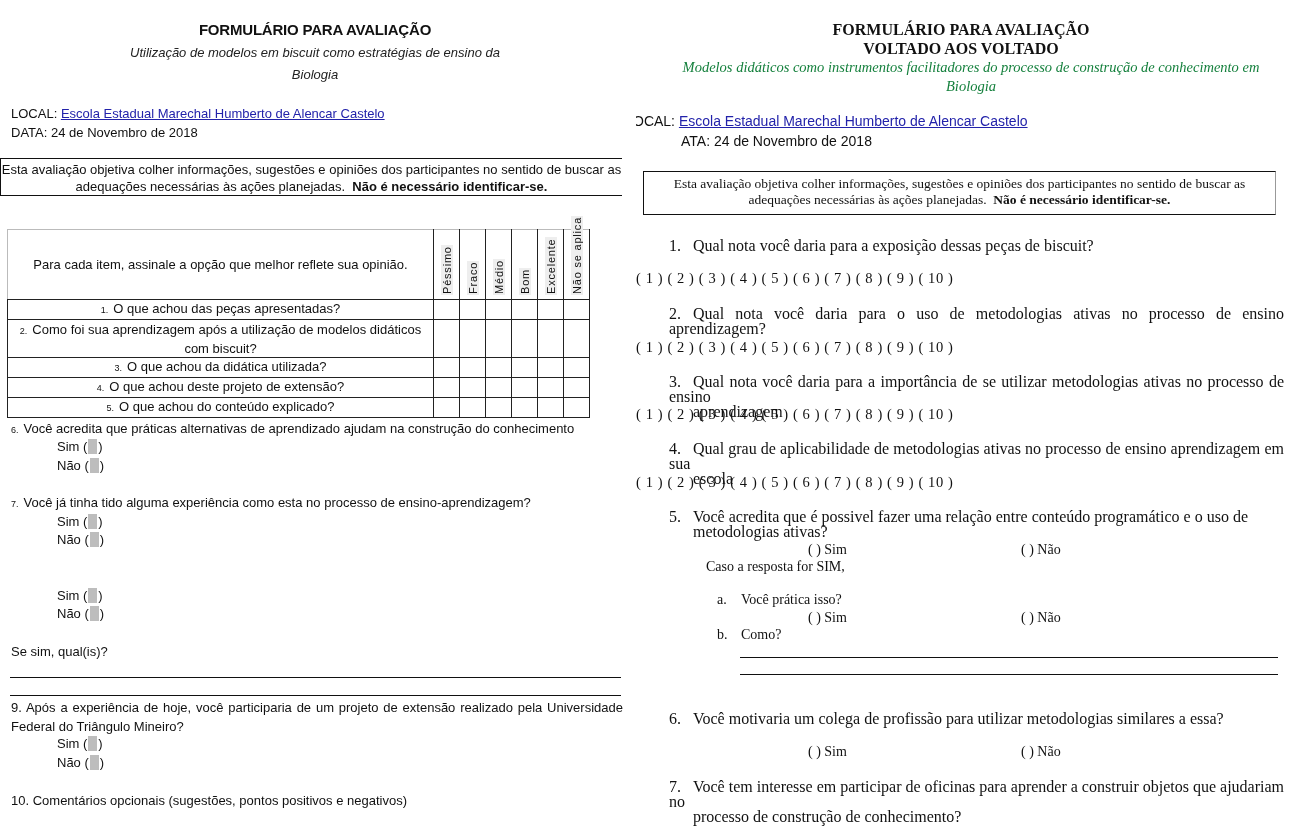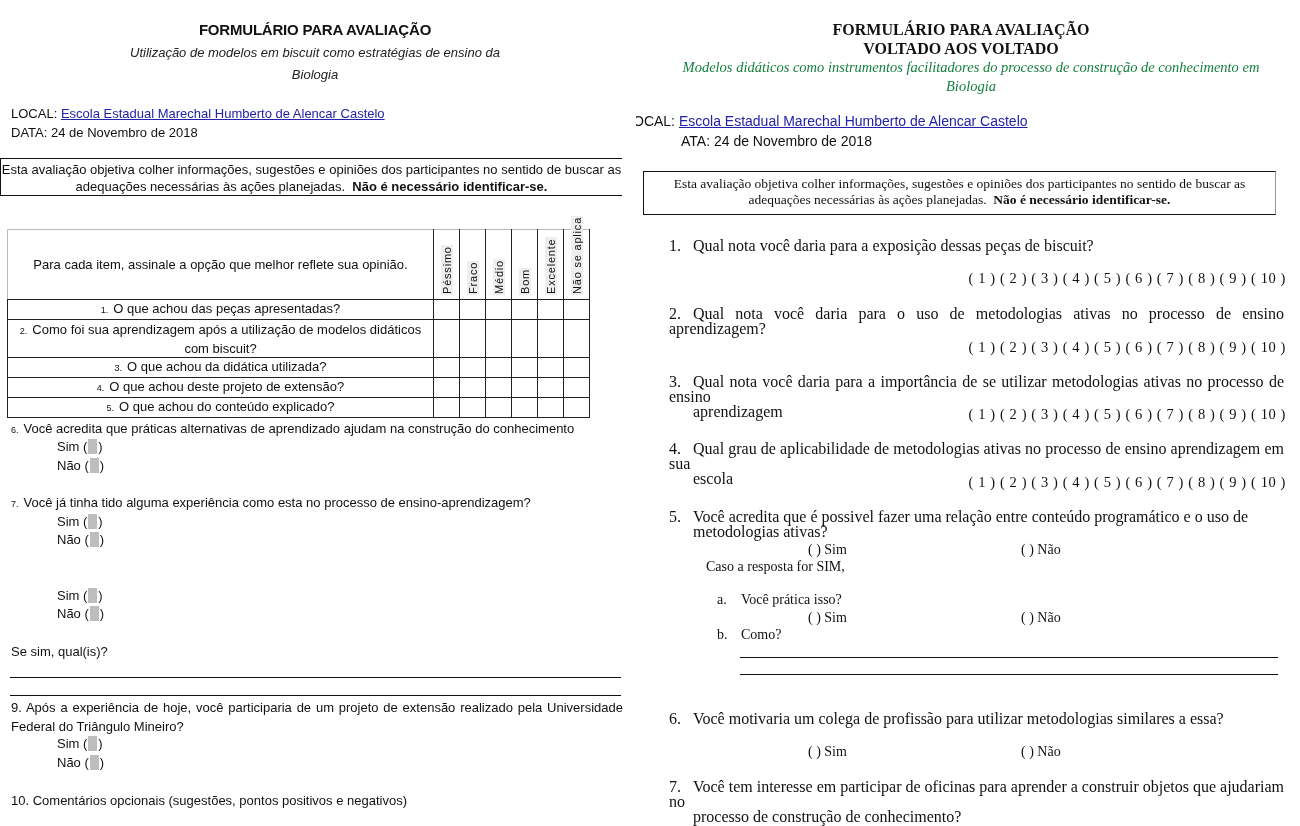--- a/index.html
+++ b/index.html
@@ -38,21 +38,21 @@
   
   #right .rt { position: absolute; left: 0; width: 650px; text-align: center; font-weight: bold; font-size: 16px; }
   #right .rsub { position: absolute; top: 54px; left: 40px; width: 590px; text-align: center; font-style: italic; font-size: 14.5px; line-height: 19px; color: #15803d; }
   #right .meta { position: absolute; font-size: 14px; font-family: "Liberation Sans", sans-serif; }
   #right .local { top: 109px; left: -3px; }
   #right .data { top: 129px; left: -3px; margin-left: 48px; }
   #right .notice { position: absolute; top: 167px; left: 7px; width: 633px; height: 44px; border: 1.2px solid #111; border-right-color: #999; box-sizing: border-box; text-align: center; font-size: 13.5px; line-height: 16px; padding-top: 4px; }
   .rq { position: absolute; left: 33px; width: 615px; font-size: 16px; line-height: 15px; text-align: justify; }
   .rq .n { display: inline-block; width: 24px; }
   .rq .cont { padding-left: 24px; display: block; }
-  .scale { position: absolute; left: 0; width: 650px; text-align: right; font-size: 14.5px; letter-spacing: 0.6px; }
+  .scale { position: absolute; left: 0; width: 650px; text-align: left; font-size: 14.5px; letter-spacing: 0.6px; }
   .yn { position: absolute; font-size: 14px; }
   .rline { position: absolute; left: 104px; width: 538px; border-top: 1px solid #111; }
 </style>
 </head>
 <body>
 
 <div class="page" id="left">
   <div class="title">FORMULÁRIO PARA AVALIAÇÃO</div>
   <div class="subtitle">Utilização de modelos em biscuit como estratégias de ensino da Biologia</div>
 

